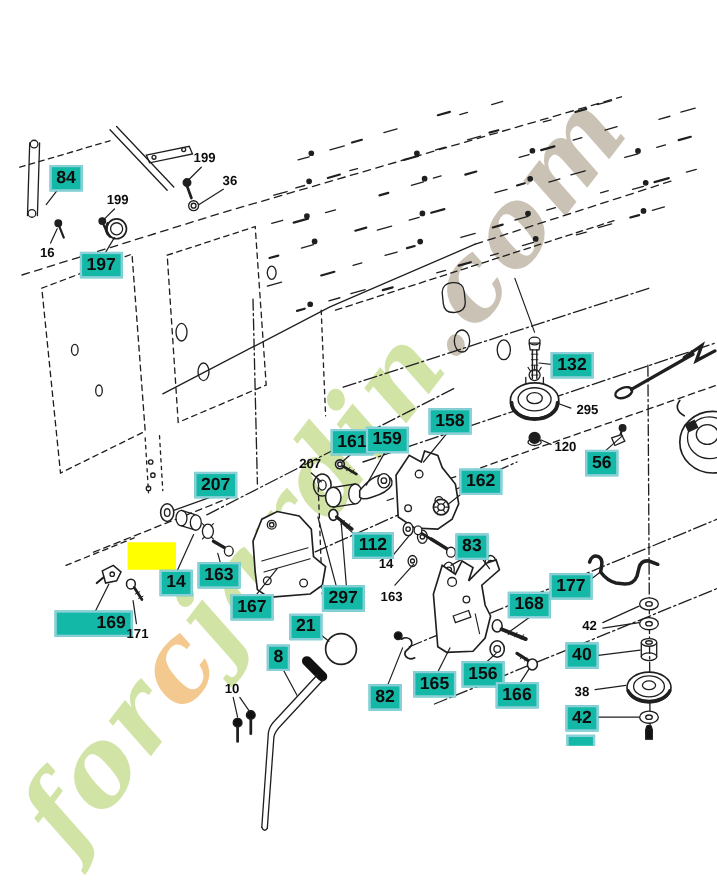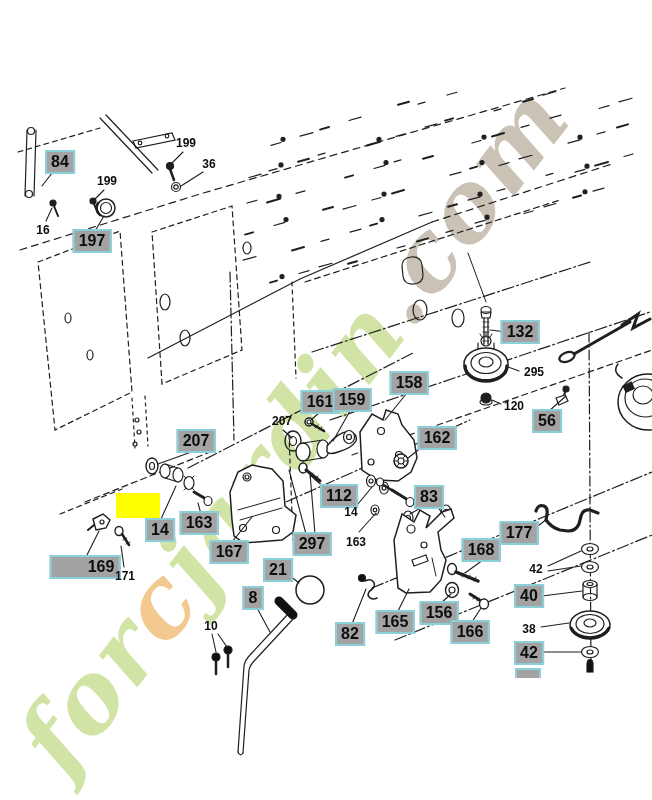--- a/index.html
+++ b/index.html
@@ -11,21 +11,21 @@
              font-family:"DejaVu Serif",serif;font-style:italic;font-weight:bold;
              font-size:96px;letter-spacing:3px;opacity:.95;line-height:1;}
   
   .highlight{position:absolute;z-index:1;}
   svg.art{position:absolute;left:0;top:0;z-index:2;}
   
   #labels{position:absolute;left:0;top:0;width:652px;height:800px;z-index:3;}
   .part-label{position:absolute;transform:translate(-50%,-50%);color:#0d0d0d;
               font-weight:bold;line-height:1;white-space:nowrap;}
   .part-label.plain{font-size:12px;letter-spacing:0px;}
-  .part-label.boxed{font-size:16px;background:#a3a3a3;border:2px solid #8bcfd8;
+  .part-label.boxed{font-size:16px;background:#14b8a6;border:2px solid #8bcfd8;
                     padding:2px 4px;}
   .part-label.partial{height:6px;width:14px;overflow:hidden;border-bottom:none;
                       padding:1px 4px;}
 </style>
 </head>
 <body>
 
 <div class="stage">
 
   <div class="watermark" id="watermark"><span style="color: rgb(207, 227, 162);">for</span><span style="color: rgb(244, 199, 139);">c</span><span style="color: rgb(207, 227, 162);">jardin</span><span style="color: rgb(200, 192, 178);">.com</span></div>

